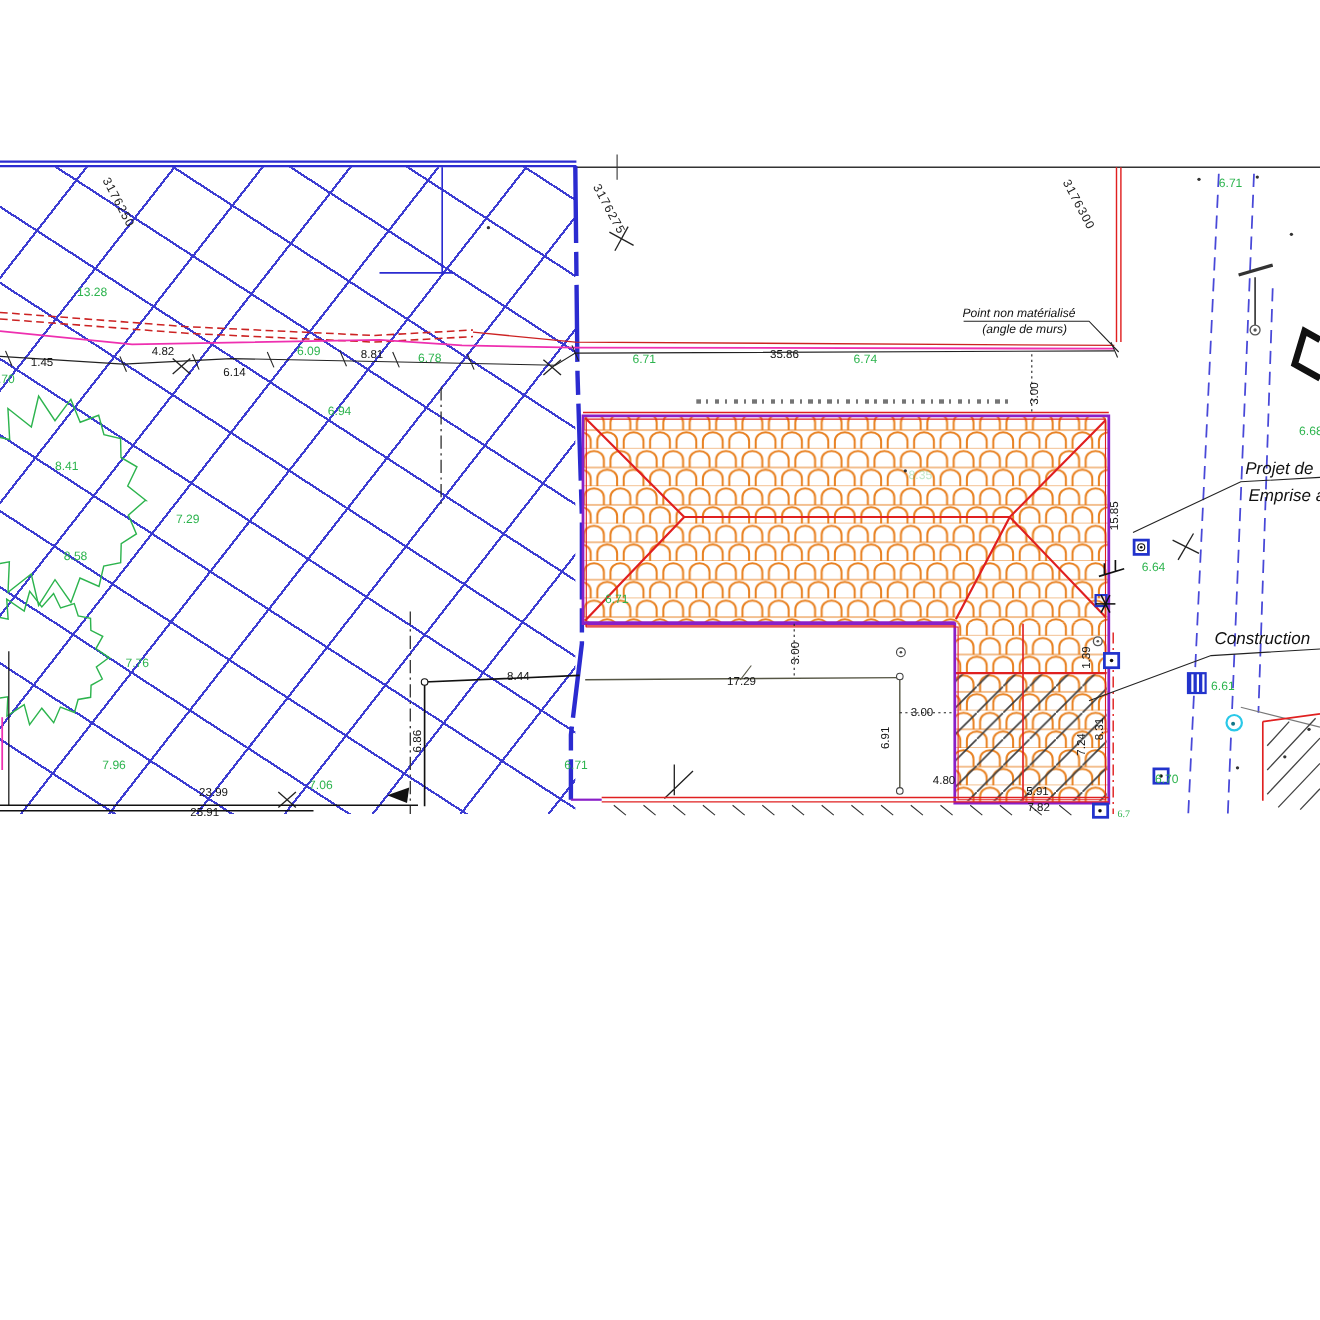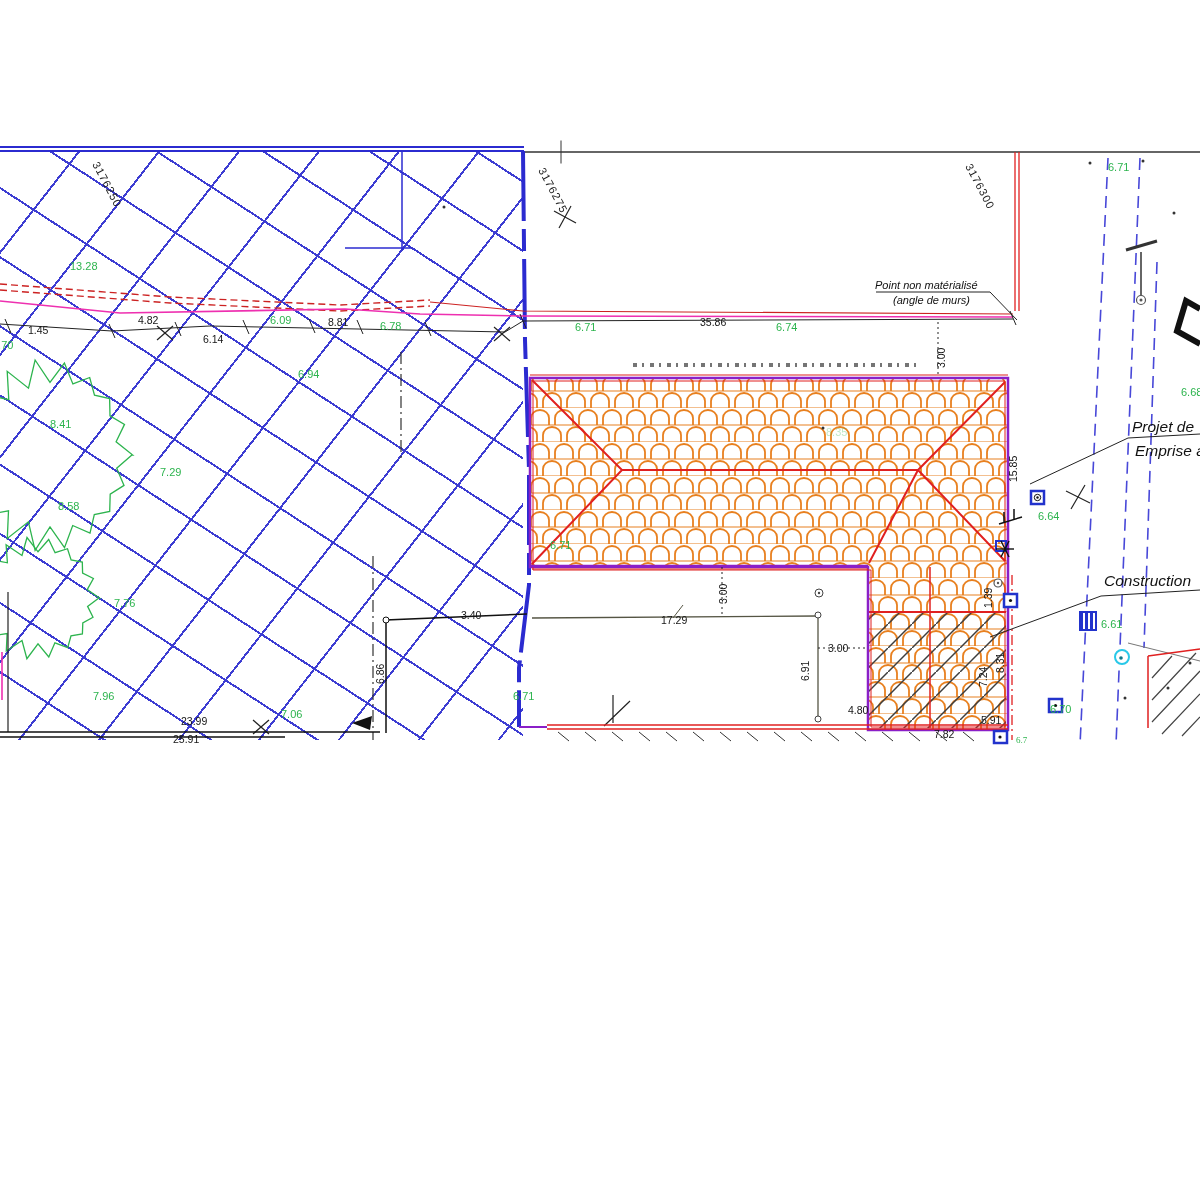--- a/index.html
+++ b/index.html
@@ -258,27 +258,27 @@
       <span class="lbl dim" style="left: 138px; top: 315px;">4.82</span>
       <span class="lbl dim" style="left: 203px; top: 334px; text-align: center;">6.14</span>
       <span class="lbl dim" style="left: 328px; top: 317px;">8.81</span>
       <span class="lbl dim" style="left: 700px; top: 317px;">35.86</span>
       <span class="lbl dim" style="left: 936px; top: 368px; transform: rotate(-90deg);">3.00</span>
       <span class="lbl dim" style="left: 1008px; top: 482px; transform: rotate(-90deg);">15.85</span>
       <span class="lbl dim" style="left: 661px; top: 615px;">17.29</span>
       <span class="lbl dim" style="left: 718px; top: 604px; transform: rotate(-90deg);">3.00</span>
       <span class="lbl dim" style="left: 828px; top: 643px;">3.00</span>
       <span class="lbl dim" style="left: 800px; top: 681px; transform: rotate(-90deg);">6.91</span>
-      <span class="lbl dim" style="left: 461px; top: 610px;">3.40</span>
+      <span class="lbl dim" style="left: 461px; top: 610px;">8.44</span>
       <span class="lbl dim" style="left: 375px; top: 684px; transform: rotate(-90deg);">6.86</span>
       <span class="lbl dim" style="left: 181px; top: 716px;">23.99</span>
       <span class="lbl dim" style="left: 173px; top: 734px;">25.91</span>
       <span class="lbl dim" style="left: 848px; top: 705px;">4.80</span>
       <span class="lbl dim" style="left: 934px; top: 729px;">7.82</span>
-      <span class="lbl dim" style="left: 933px; top: 715px; padding-left: 48px;">5.91</span>
+      <span class="lbl dim" style="left: 933px; top: 715px;">5.91</span>
       <span class="lbl dim" style="left: 983px; top: 608px; transform: rotate(-90deg);">1.39</span>
       <span class="lbl dim" style="left: 995px; top: 673px; transform: rotate(-90deg);">8.31</span>
       <span class="lbl dim" style="left: 978px; top: 687px; transform: rotate(-90deg);">7.24</span>
       <span class="lbl note" style="left: 875px; top: 280px;">Point non matérialisé</span>
       <span class="lbl note" style="left: 893px; top: 295px;">(angle de murs)</span>
       <span class="lbl big" style="left: 1132px; top: 419px;">Projet de </span>
       <span class="lbl big" style="left: 1135px; top: 443px;">Emprise a</span>
       <span class="lbl big" style="left: 1104px; top: 573px;">Construction</span>
     </div>
 </div>

